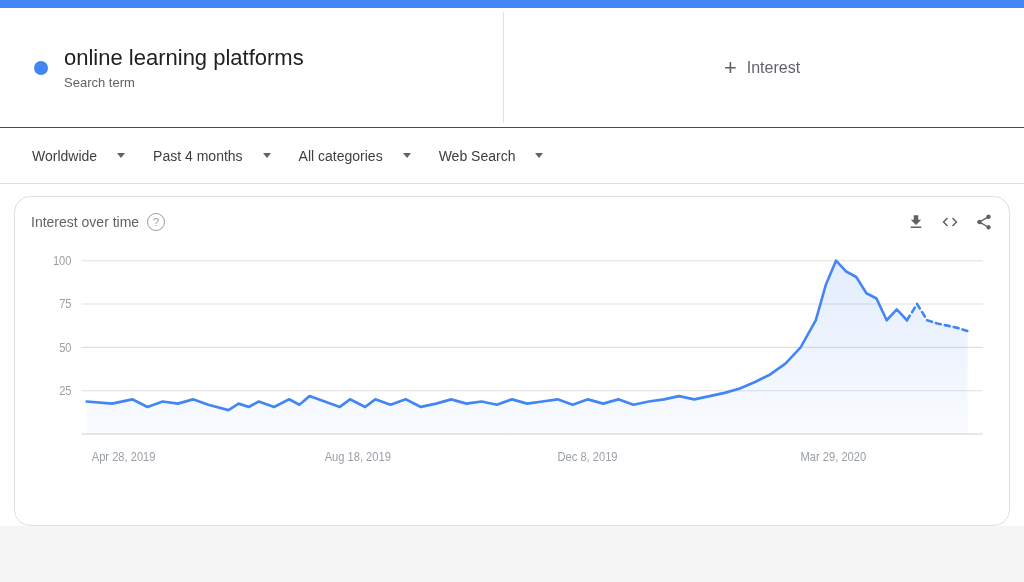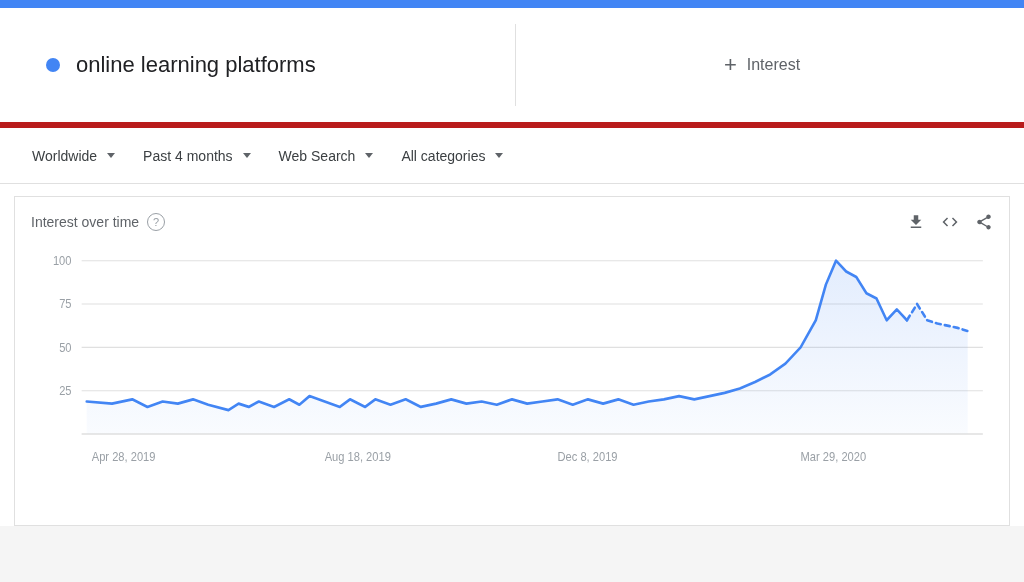--- a/index.html
+++ b/index.html
@@ -12,22 +12,22 @@
     }
 
     .main-container {
       background: #fff;
       width: 100%;
     }
 
     .search-row {
       display: flex;
       align-items: stretch;
-      padding: 16px;
-      border-bottom: 6px solid #b91c1c;
+      padding: 4px;
+      border-bottom: 1px solid #b91c1c;
       height: 120px;
     }
 
     .search-term-box {
       display: flex;
       align-items: center;
       padding: 20px 30px;
       width: 500px;
       border-right: 1px solid #e0e0e0;
     }
@@ -89,38 +89,38 @@
     .filter-btn {
       display: flex;
       align-items: center;
       padding: 8px 12px;
       border-radius: 4px;
       cursor: pointer;
       font-size: 14px;
       color: #3c4043;
       background: none;
       border: none;
-      gap: 10px;
+      gap: 20px;
       font-family: Arial, sans-serif;
     }
 
     .chevron-down {
       width: 0;
       height: 0;
       border-left: 4px solid transparent;
       border-right: 4px solid transparent;
       border-top: 5px solid #5f6368;
       display: inline-block;
     }
 
     .chart-section {
       background: #fff;
       margin: 12px 14px;
       border: 1px solid #e0e0e0;
-      border-radius: 0;
+      border-radius: 16px;
       padding: 16px 16px 10px 16px;
       height: 330px;
     }
 
     .chart-header {
       display: flex;
       align-items: center;
       justify-content: space-between;
       margin-bottom: 8px;
     }
@@ -183,43 +183,44 @@
 
 <div class="top-bar"></div>
 
 <div class="main-container">
 
   <div class="search-row">
     <div class="search-term-box">
       <div class="blue-dot"></div>
       <div class="search-text-content">
         <span class="search-term-main">online learning platforms</span>
+        <span class="search-term-sub">Search term</span>
       </div>
     </div>
     <div class="compare-box">
       <span class="compare-icon">+</span>
       <span class="compare-label">Interest</span>
     </div>
   </div>
 
   <div class="filters-row">
     <button class="filter-btn">
       <span>Worldwide</span>
       <span class="chevron-down"></span>
     </button>
     <button class="filter-btn">
       <span>Past 4 months</span>
       <span class="chevron-down"></span>
     </button>
     <button class="filter-btn">
-      <span>Web Search</span>
+      <span>All categories</span>
       <span class="chevron-down"></span>
     </button>
     <button class="filter-btn">
-      <span>All categories</span>
+      <span>Web Search</span>
       <span class="chevron-down"></span>
     </button>
   </div>
 
   <div class="chart-section">
     <div class="chart-header">
       <div class="chart-title-area">
         <span class="chart-title">Interest over time</span>
         <span class="help-icon">?</span>
       </div>

